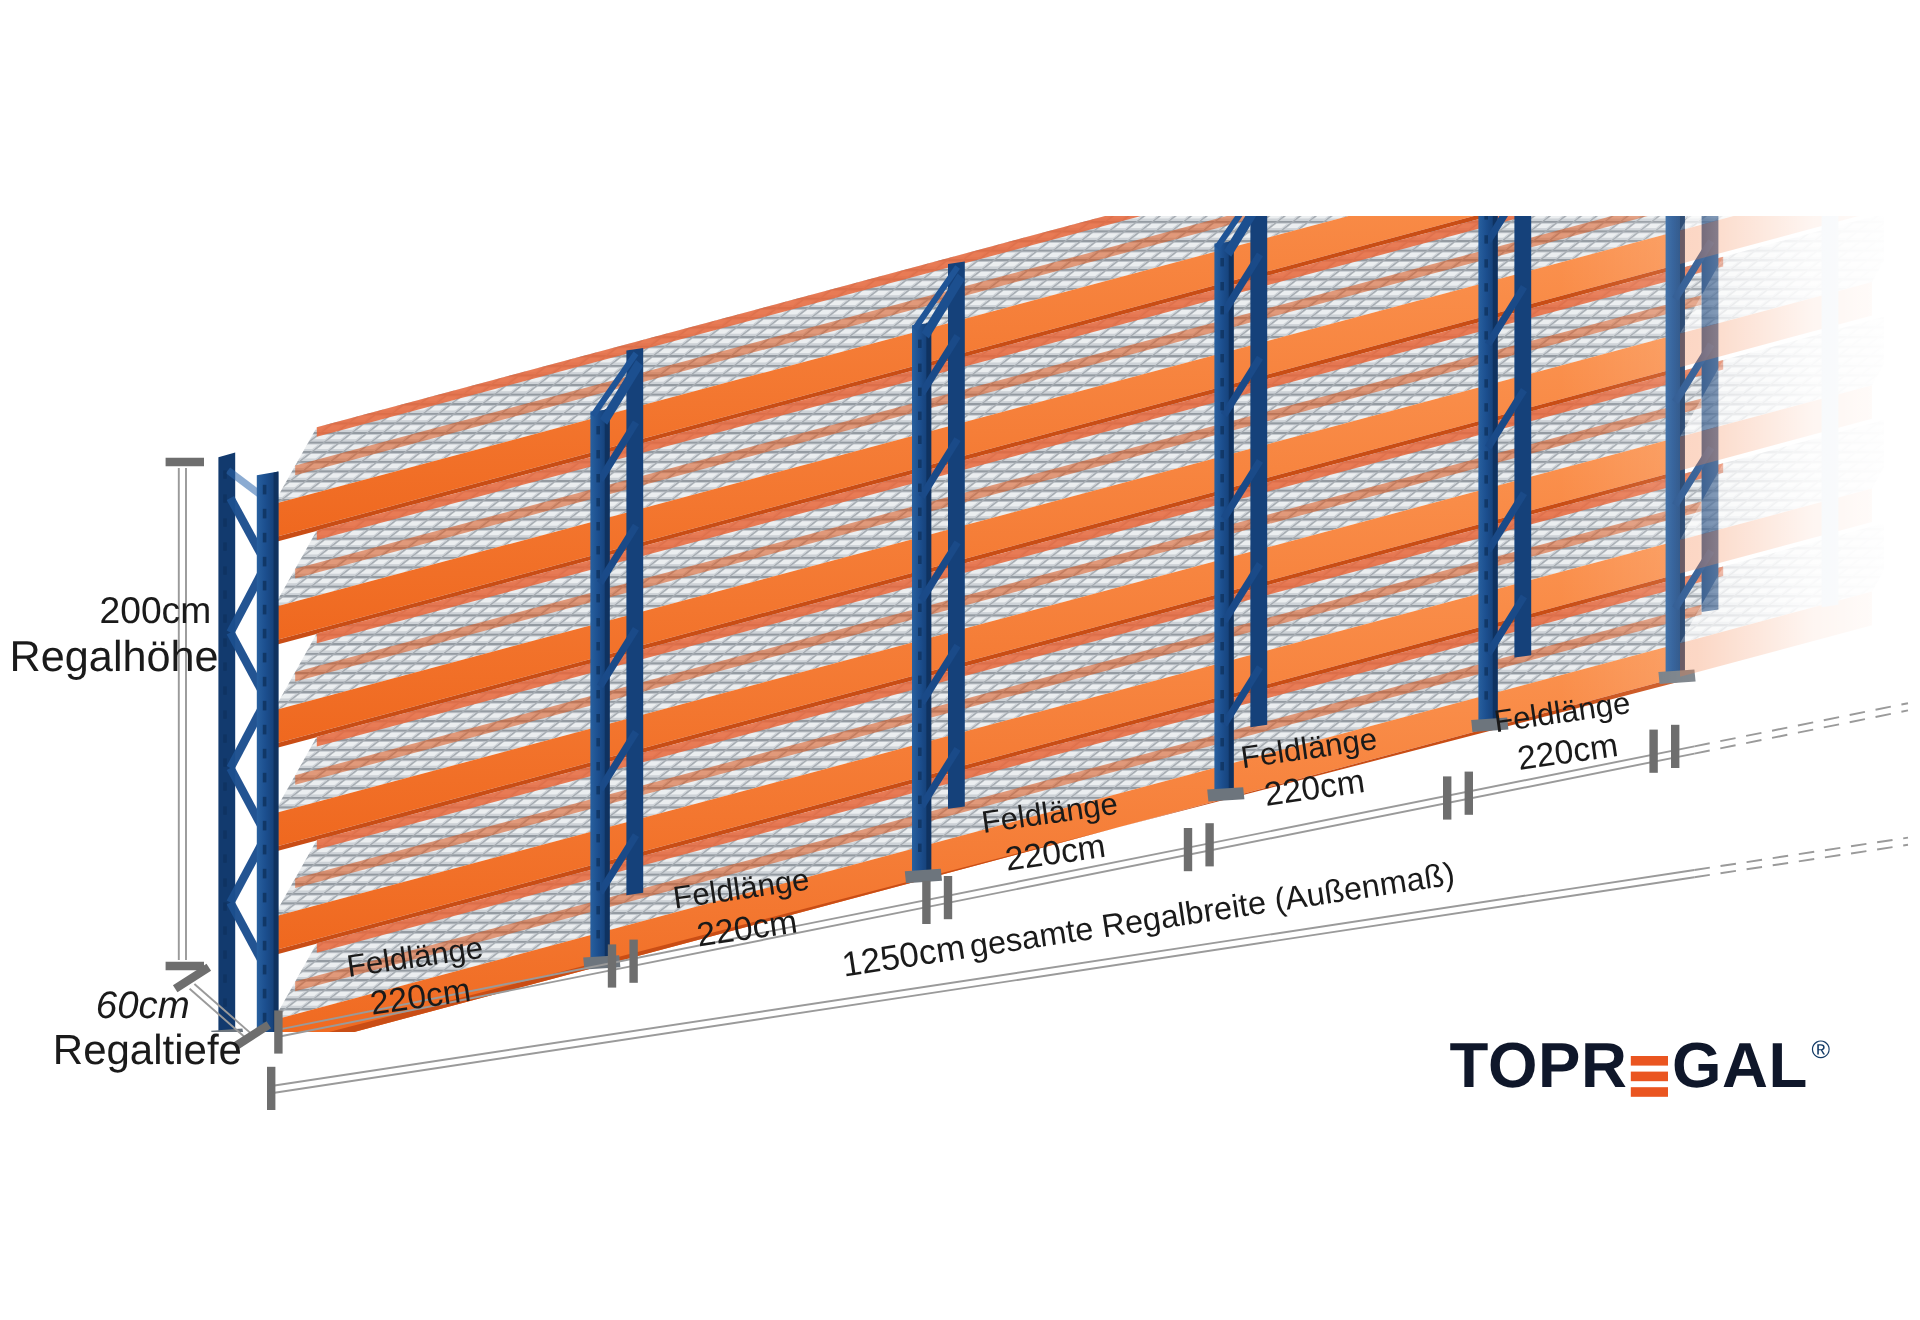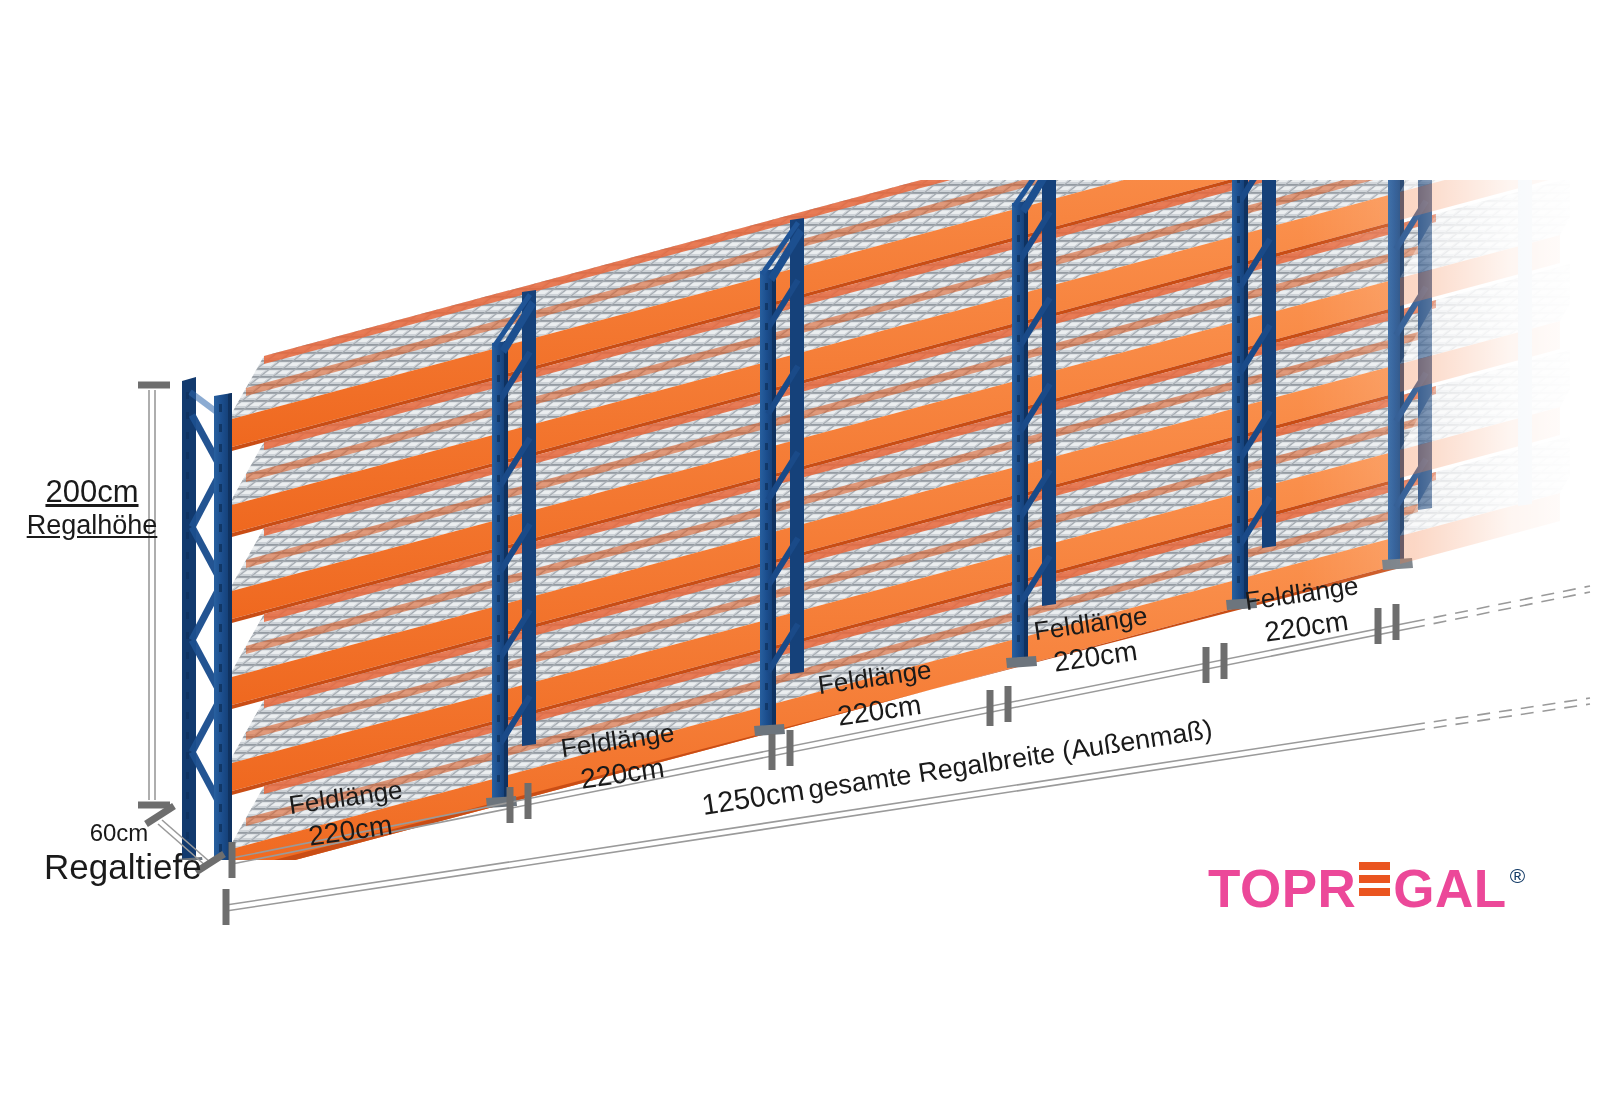--- a/index.html
+++ b/index.html
@@ -12,30 +12,30 @@
   svg#scene{position:absolute;left:0;top:0;width:1600px;height:1100px;display:block;}
 
   
   .dimtext{
     position:absolute;
     color:#1a1a1a;
     white-space:nowrap;
     font-weight:400;
   }
   .dim-big{font-size:31px;line-height:1.12;}
-  .dim-sub{font-size:27px;line-height:1.12;}
+  .dim-sub{font-size:36px;line-height:1.12;}
   .dim-center{text-align:center;}
 
   #hgt-label{
-    left:8px;top:475px;width:168px;text-align:center;text-decoration:underline;
+    left:8px;top:492px;width:168px;text-align:right;
   }
   #dep-label{
     left:44px;top:820px;width:150px;text-align:center;
   }
-  #dep-label .dim-big{font-size:24px;}
+  #dep-label .dim-big{font-size:32px;font-style:italic;}
   #dep-label .dim-sub{font-size:35px;}
 
   .field-label{position:absolute;text-align:center;}
   .field-label .l1{font-size:26px;display:block;}
   .field-label .l2{font-size:28px;display:block;margin-top:2px;}
 
   #fl1{left:291px;top:782px;transform:rotate(-8.1deg);transform-origin:50% 50%;}
   #fl2{left:563px;top:725px;transform:rotate(-8.1deg);transform-origin:50% 50%;}
   #fl3{left:820px;top:662px;transform:rotate(-8.1deg);transform-origin:50% 50%;}
   #fl4{left:1036px;top:608px;transform:rotate(-8.1deg);transform-origin:50% 50%;}
@@ -49,21 +49,21 @@
   #total-label .tot-num{font-size:29px;}
   #total-label .tot-txt{font-size:27px;}
 
   
   #logo{
     position:absolute;left:1208px;top:862px;
     display:flex;align-items:flex-start;
   }
   #logo .word{
     font-size:53px;font-weight:bold;letter-spacing:0.5px;
-    color:#ec4899;line-height:1;display:flex;align-items:flex-start;
+    color:#0f172a;line-height:1;display:flex;align-items:flex-end;
     font-family:"Liberation Sans","DejaVu Sans",sans-serif;
   }
   #logo .ebars{
     display:inline-flex;flex-direction:column;justify-content:center;
     gap:5px;margin:0 3px;padding-bottom:1px;
   }
   #logo .ebars i{display:block;width:31px;height:8px;background:#ea5520;}
   #logo .reg{font-size:21px;color:#123a66;margin-left:3px;margin-top:2px;font-weight:400;}
 </style>
 </head>

